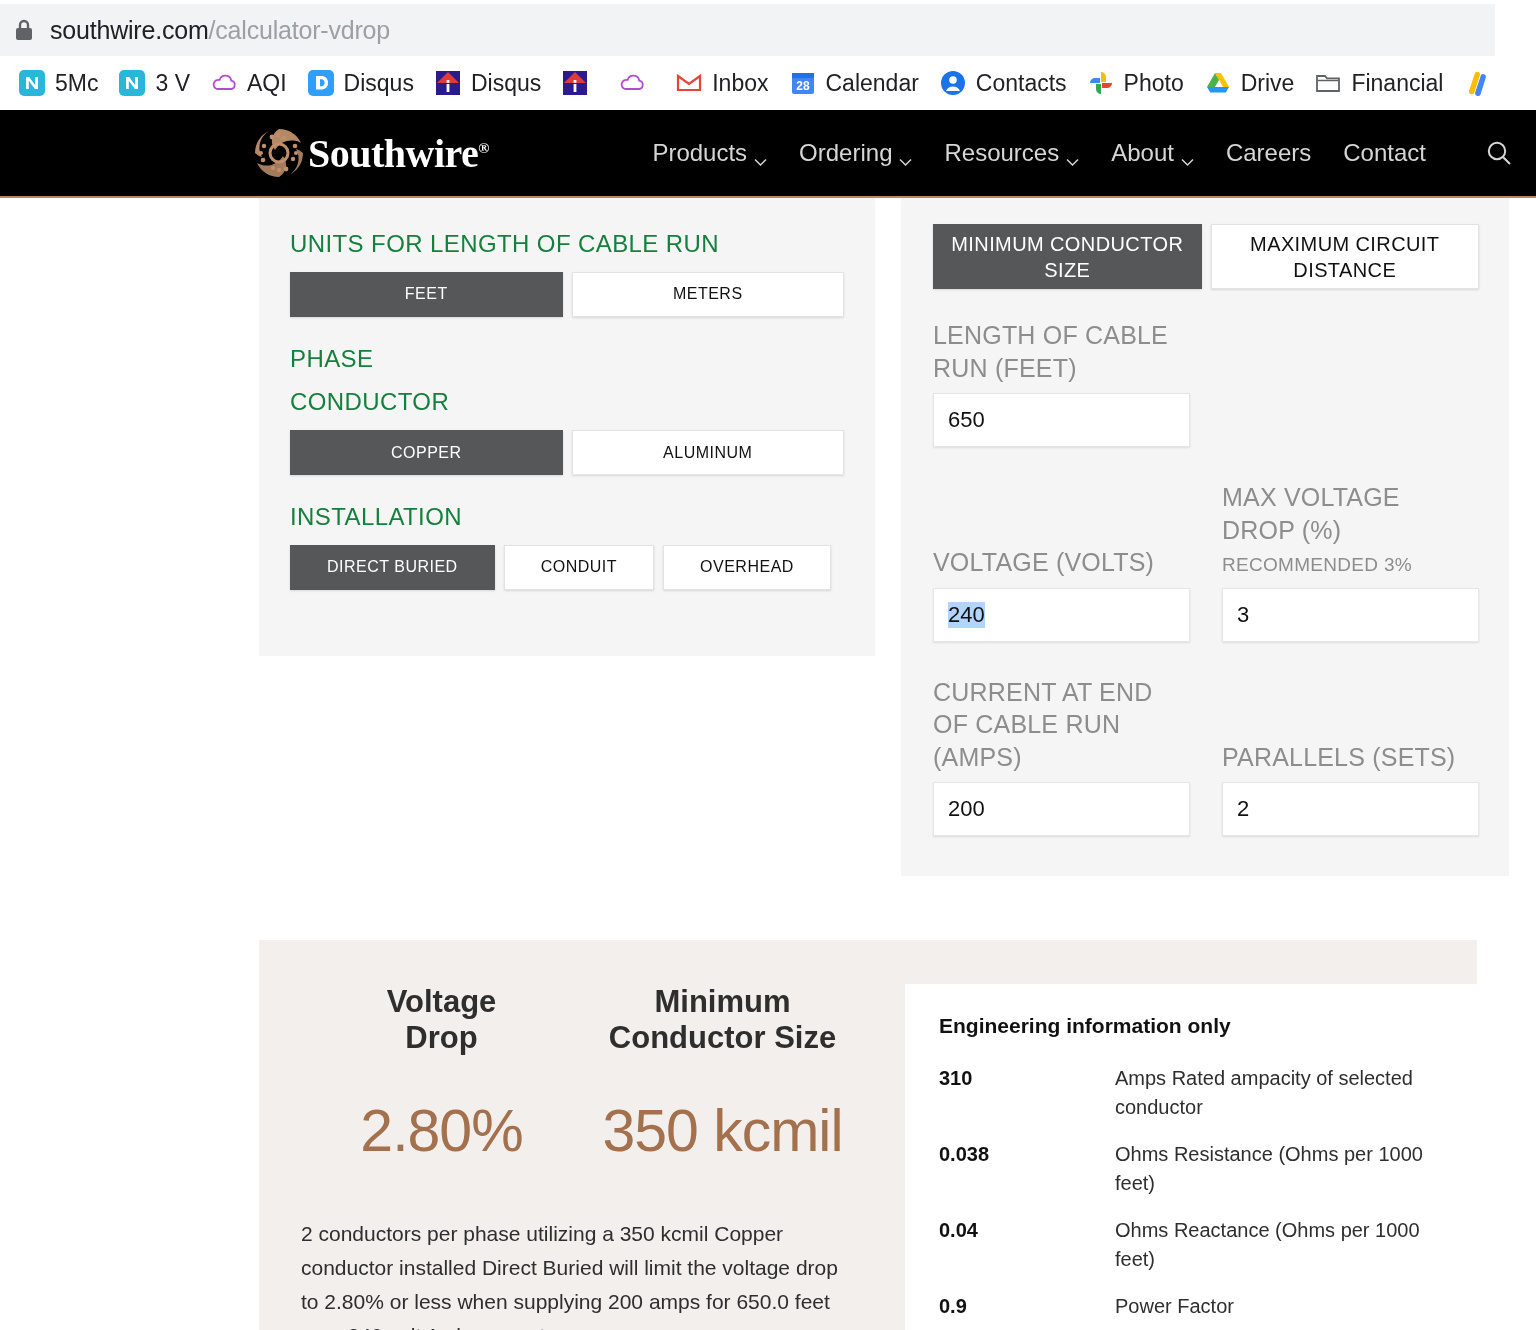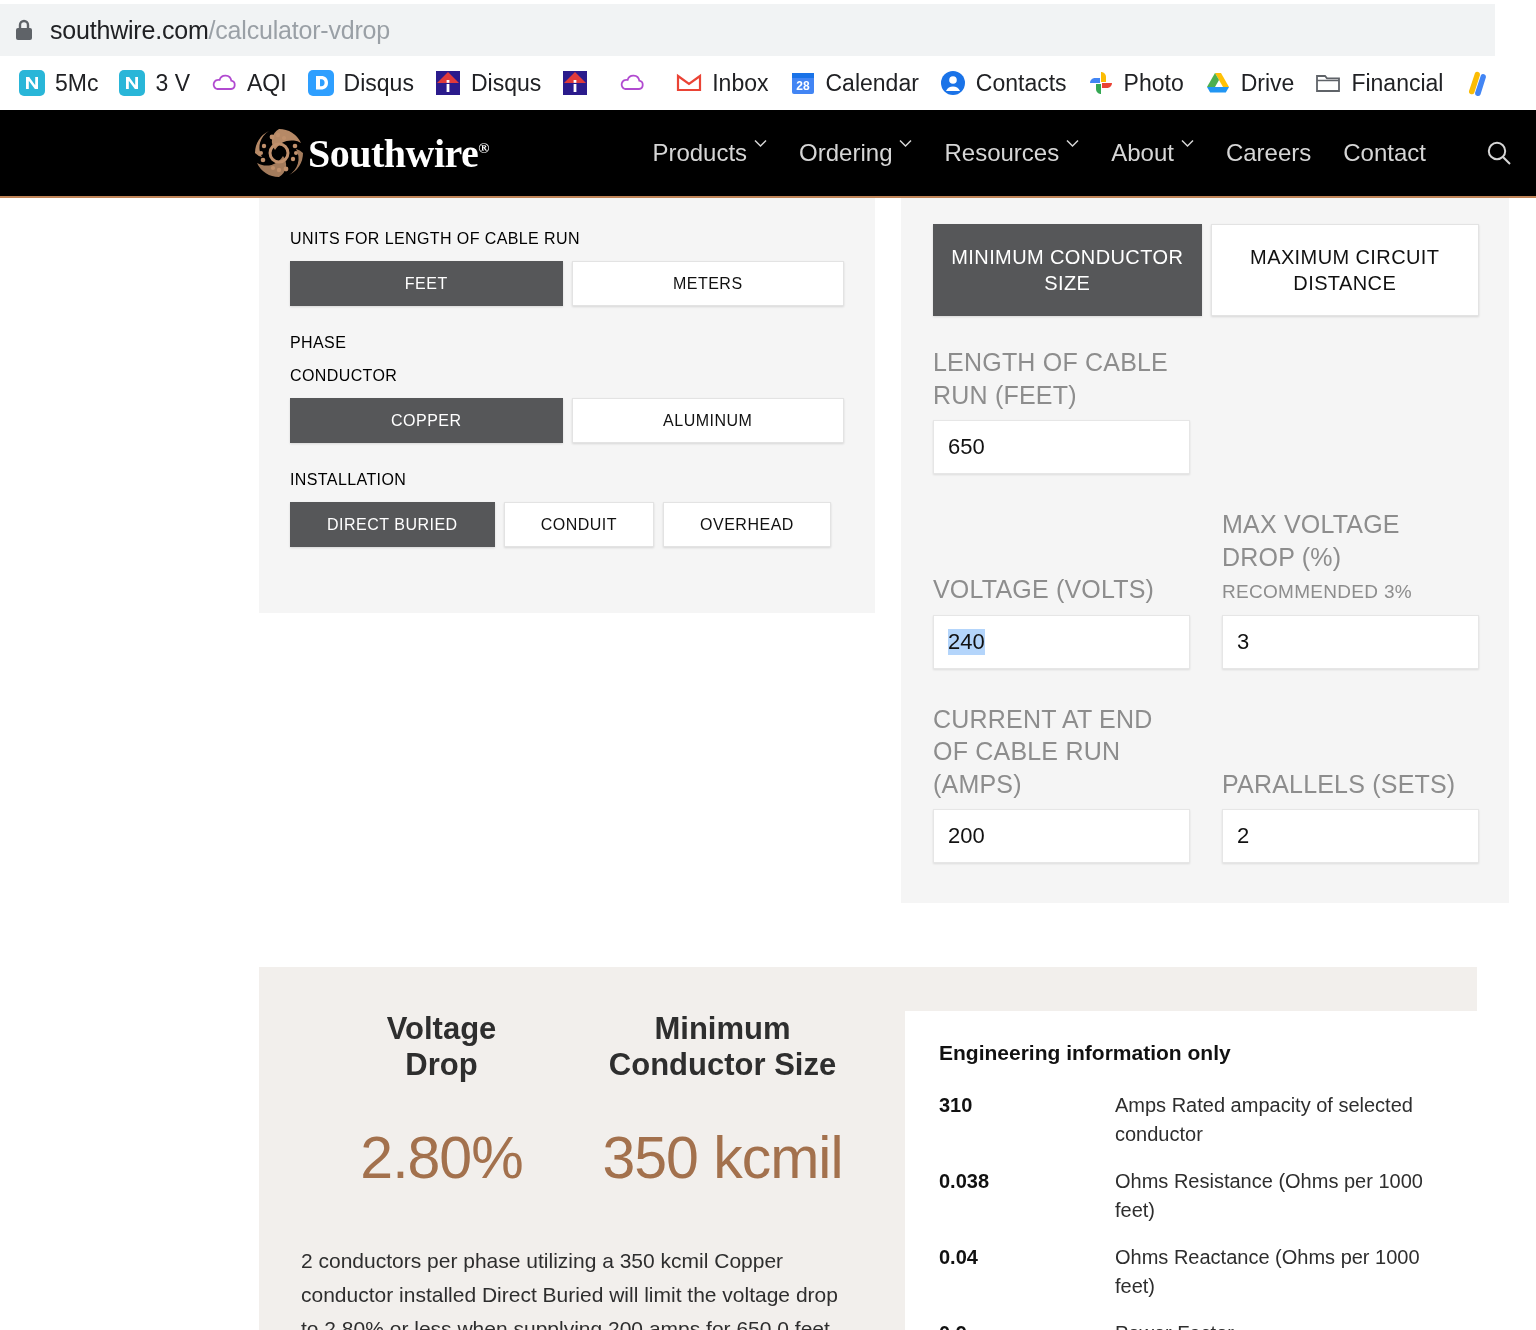--- a/index.html
+++ b/index.html
@@ -49,55 +49,55 @@
     color: #ffffff; font-family: "Liberation Serif", serif;
     font-size: 40px; font-weight: 700; letter-spacing: -0.5px;
     position: relative;
   }
   #brand-reg { font-size: 15px; vertical-align: super; }
   #nav-links {
     margin-left: auto; display: flex; align-items: center;
     gap: 32px; padding-right: 22px;
   }
   .nav-link {
-    color: #d6d6d6; font-size: 24px; display: flex; align-items: flex-start; gap: 7px;
+    color: #d6d6d6; font-size: 24px; display: flex; align-items: flex-end; gap: 7px;
     white-space: nowrap;
   }
   .chev { width: 13px; height: 9px; display:block; }
   #nav-search { margin-left: 26px; display: flex; align-items: center; }
 
   
   #page { width: 1536px; background: #ffffff; }
   #calc-row { display: flex; align-items: flex-start; }
 
   #options-panel {
     width: 616px; margin-left: 259px;
     background: #f5f5f5; padding: 30px 31px 40px 31px;
   }
   .field-label {
-    font-size: 16px; color: #000000; letter-spacing: 0.4px;
+    font-size: 24px; color: #15803d; letter-spacing: 0.4px;
     text-transform: uppercase; margin-bottom: 12px; line-height: 1.32;
   }
   .btn-group { display: flex; gap: 9px; margin-bottom: 26px; }
   .toggle-btn {
     flex: 1 1 0; height: 45px; display: flex; align-items: center;
     justify-content: center; font-size: 16px; letter-spacing: 0.5px;
     background: #ffffff; color: #111111; border: 1px solid #e3e3e3;
     box-shadow: 0 1px 2px rgba(0,0,0,0.12);
   }
   .toggle-btn.active { background: #565759; color: #ffffff; border-color: #565759; }
   #install-group .toggle-btn { flex: 0 0 auto; padding: 0 36px; }
 
   #inputs-panel {
     width: 608px; margin-left: 26px;
     background: #f5f5f5; padding: 26px 30px 40px 32px;
   }
   #tab-group { display: flex; gap: 9px; margin-bottom: 30px; }
   .tab-btn {
-    flex: 1 1 0; height: 92px; display: flex; align-items: center;
+    flex: 1 1 0; height: 65px; display: flex; align-items: center;
     justify-content: center; text-align: center; font-size: 20px;
     letter-spacing: 0.4px; line-height: 1.3; padding: 0 10px;
     background: #ffffff; color: #111111; border: 1px solid #e3e3e3;
     box-shadow: 0 1px 2px rgba(0,0,0,0.12);
   }
   .tab-btn.active { background: #565759; color: #ffffff; border-color: #565759; }
 
   .input-grid { display: grid; grid-template-columns: 1fr 1fr; column-gap: 32px; }
   .input-cell { display: flex; flex-direction: column; justify-content: flex-end; }
   .input-label {

